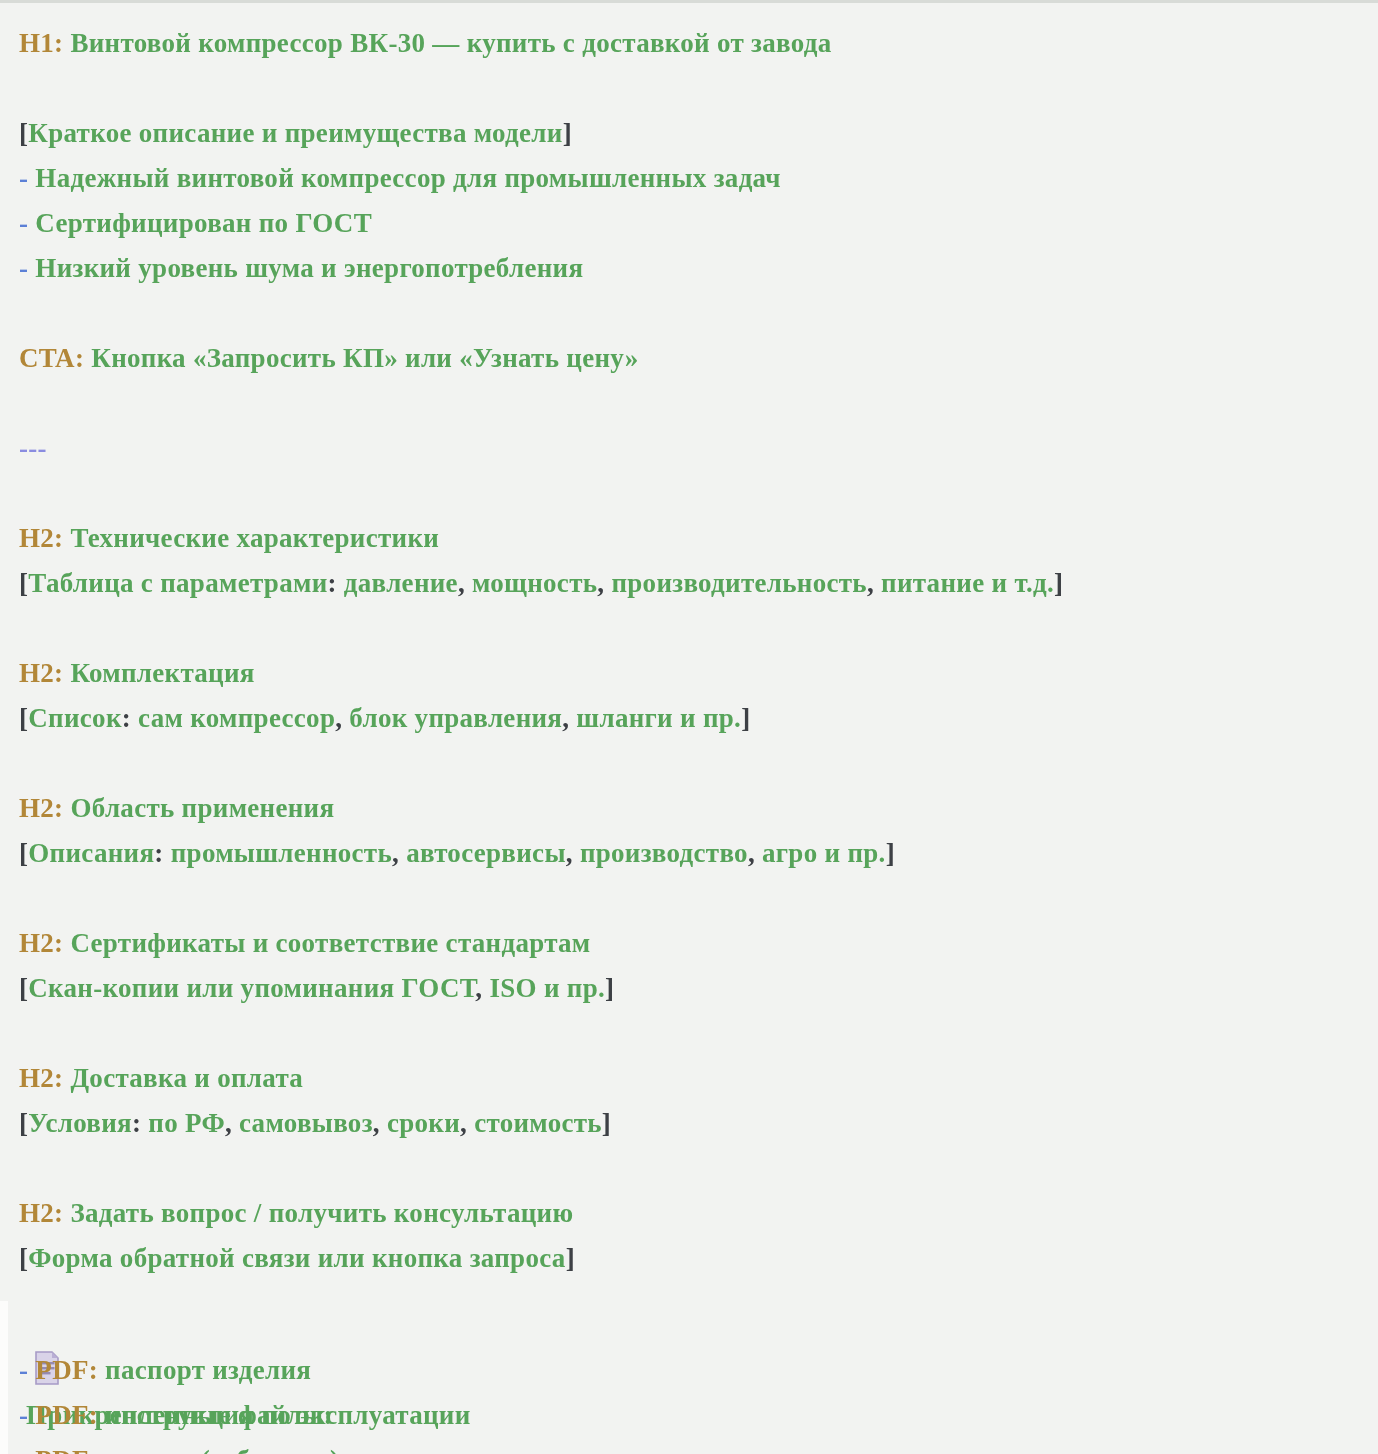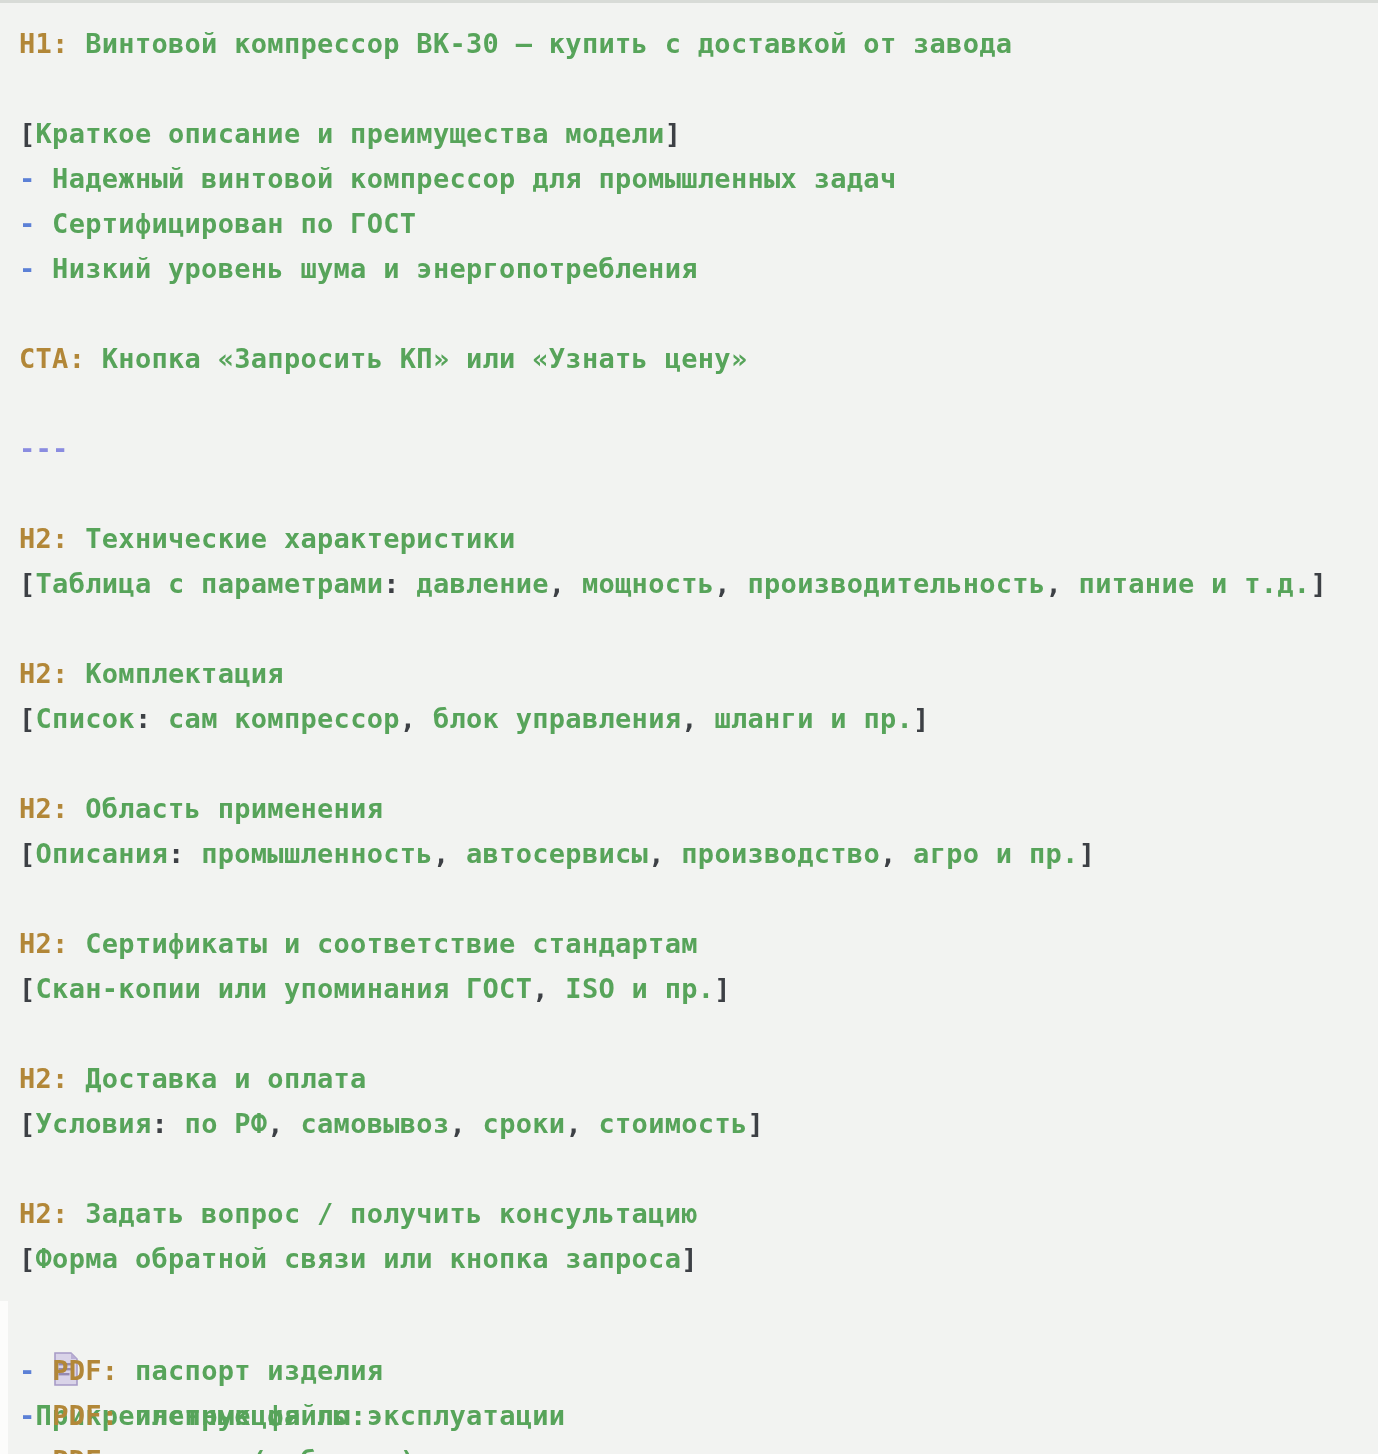--- a/index.html
+++ b/index.html
@@ -20,21 +20,21 @@
   .code{
     position:absolute;top:0;left:0;
     padding:21px 0 0 19px;
     font-family:"DejaVu Sans Mono", monospace;
     font-size:27px;
     font-weight:bold;
     letter-spacing:0.3px;
     white-space:pre;
     filter:blur(0.45px);
   }
-  .line{height:45px;line-height:45px;}
+  .line{height:45px;line-height:45px;font-family:Liberation Serif, serif;}
   .line.attach-header{margin-top:22px;}
   .c-key{color:#b28738;}
   .c-str{color:#57a45a;}
   .c-dash{color:#5c80d6;}
   .c-hr{color:#8a8ce0;}
   .c-punct{color:#3d4045;}
   .doc-icon{
     display:inline-block;
     width:28px;height:34px;
     vertical-align:-6px;

